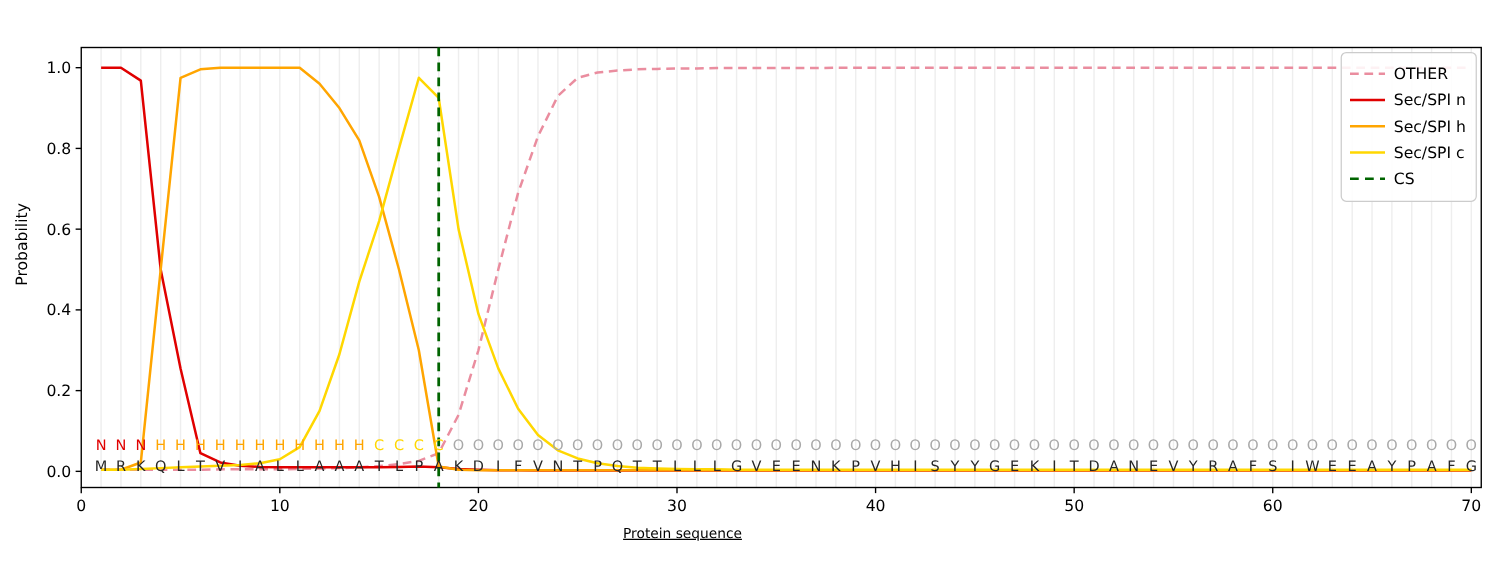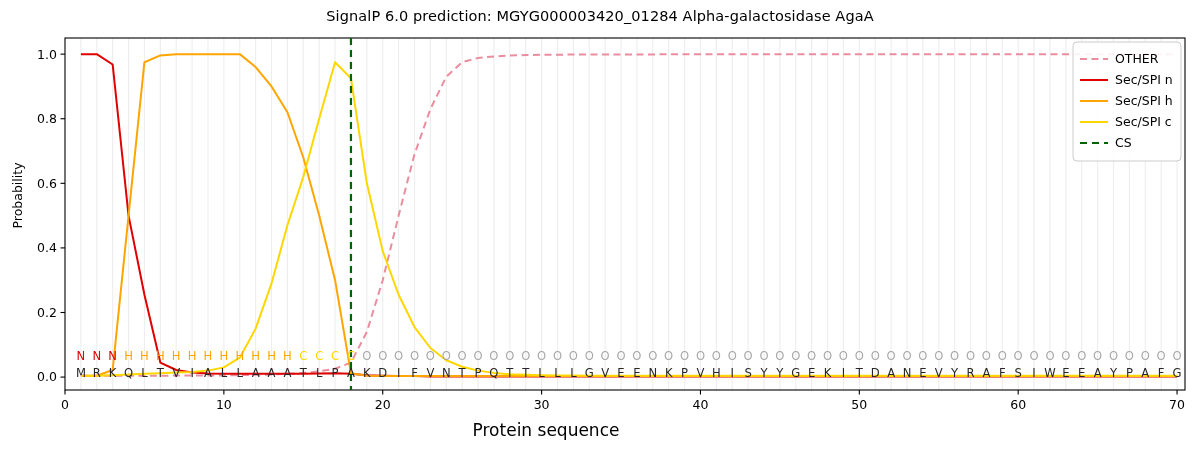--- a/index.html
+++ b/index.html
@@ -4,38 +4,37 @@
 <style>
   html,body{margin:0;padding:0;background:#ffffff;}
   body{width:1200px;height:450px;overflow:hidden;
        font-family:"DejaVu Sans","Liberation Sans",sans-serif;color:#000;}
   #figure{position:relative;width:1200px;height:450px;}
   #plot-title{position:absolute;left:0;top:8px;width:1200px;text-align:center;
               font-size:14.5px;color:#000;letter-spacing:.1px;}
   #ylabel{position:absolute;left:6px;top:0;width:22px;height:390px;
           display:flex;align-items:center;justify-content:center;}
   #ylabel span{transform:rotate(-90deg);white-space:nowrap;font-size:12.5px;}
-  #xlabel{position:absolute;left:0;top:420px;width:1092px;text-align:center;font-size:17px;}
+  #xlabel{position:absolute;left:0;top:420px;width:1092px;text-align:center;font-size:11px;text-decoration:underline;}
   svg{position:absolute;left:0;top:0;}
   .axis-line{stroke:#000;stroke-width:1.1;fill:none;}
   .gridline{stroke:#eeeeee;stroke-width:1.15;}
   .tick{stroke:#000;stroke-width:1.1;}
   .ticklabel{font-family:"DejaVu Sans","Liberation Sans",sans-serif;font-size:12.5px;fill:#000;}
   .seqchar{font-family:"DejaVu Sans","Liberation Sans",sans-serif;font-size:11.6px;fill:#262626;text-anchor:middle;}
   .regionchar{font-family:"DejaVu Sans","Liberation Sans",sans-serif;font-size:11.6px;text-anchor:middle;}
   .curve{fill:none;stroke-width:2.0;stroke-linejoin:round;stroke-linecap:butt;}
   .legend-box{fill:#ffffff;fill-opacity:.88;stroke:#cccccc;stroke-width:1;}
   .legend-label{font-family:"DejaVu Sans","Liberation Sans",sans-serif;font-size:12.5px;fill:#000;}
   .legend-line{stroke-width:2.0;fill:none;}
 </style>
 </head>
 <body>
 
 <div id="figure">
-  <div id="plot-title">SignalP 6.0 prediction: MGYG000003420_01284 Alpha-galactosidase AgaA</div>
   <div id="ylabel">
     <span>Probability</span>
   </div>
   <div id="xlabel">Protein sequence</div>
   <svg id="canvas" width="1200" height="450">
       <g>
         <line x1="80.88652482269504" y1="38" x2="80.88652482269504" y2="390" class="gridline"></line>
         <line x1="96.77304964539007" y1="38" x2="96.77304964539007" y2="390" class="gridline"></line>
         <line x1="112.65957446808511" y1="38" x2="112.65957446808511" y2="390" class="gridline"></line>
         <line x1="128.54609929078015" y1="38" x2="128.54609929078015" y2="390" class="gridline"></line>

